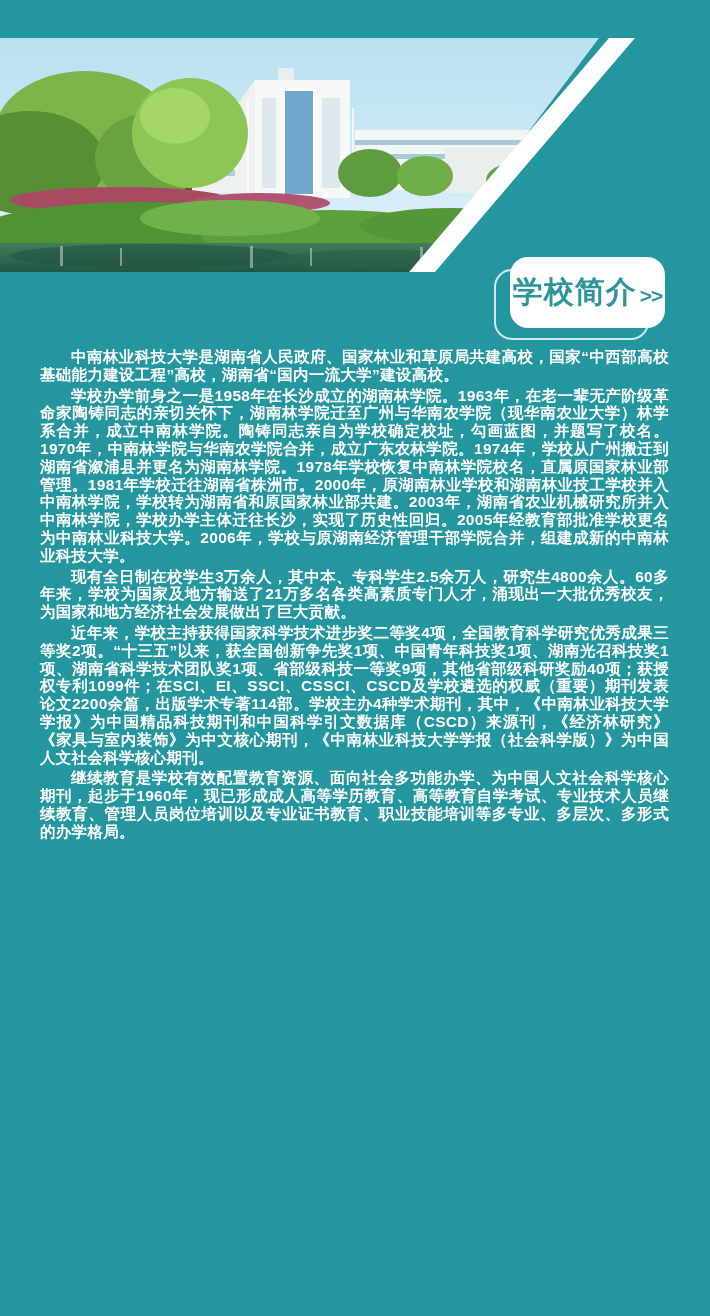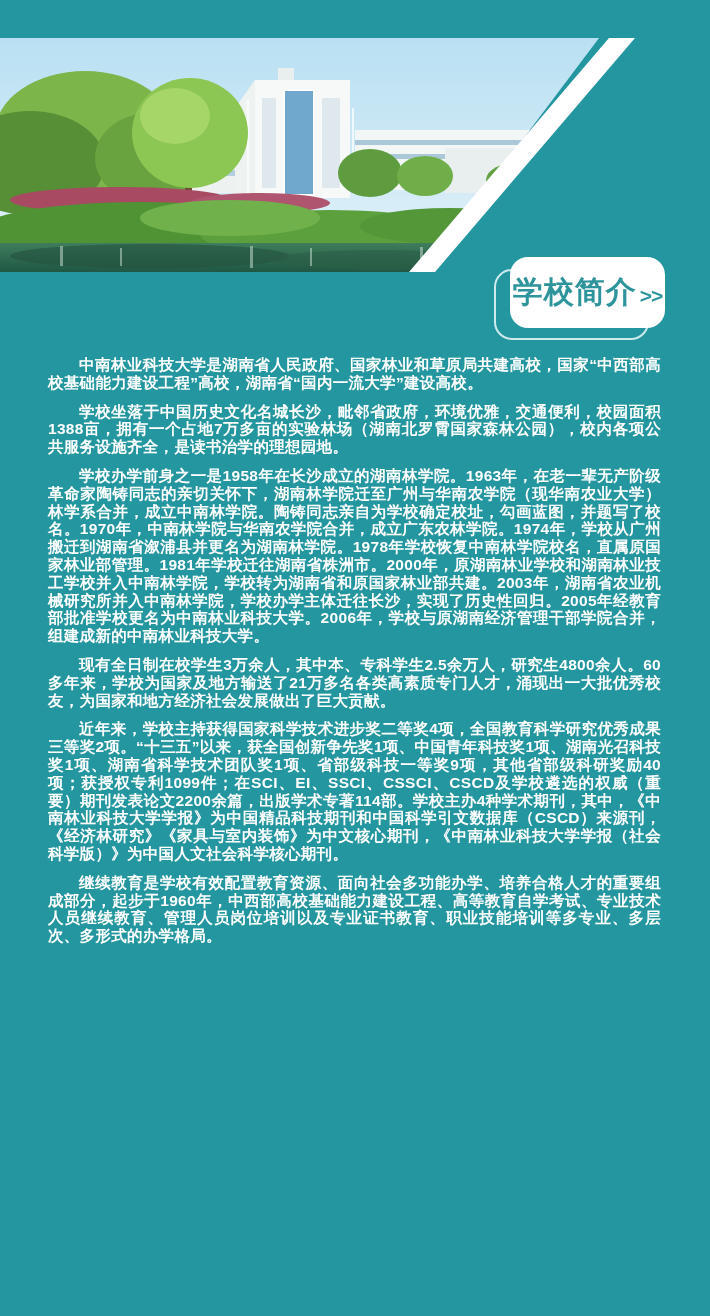--- a/index.html
+++ b/index.html
@@ -41,21 +41,21 @@
   .badge .arrows{font-size:21px;font-weight:bold;letter-spacing:-1px;margin-left:3px;margin-top:6px;}
   
   .content{
     position:absolute;top:345px;left:0;
     width:710px;
     padding:0 38px 0 37px;
     box-sizing:border-box;
     color:#ffffff;
   }
   .content p{
-    margin:11px;
+    margin:3px;
     font-size:15.5px;
     line-height:17.8px;
     letter-spacing:0.3px;
     font-weight:600;
     text-align:justify;
     text-indent:2em;
   }
 </style>
 </head>
 <body>
@@ -156,20 +156,19 @@
     <div class="badge-outline"></div>
     <div class="badge">
       <span class="label">学校简介</span>
       <span class="arrows">&gt;&gt;</span>
     </div>
 
   </div>
 
   <div class="content">
       <p>中南林业科技大学是湖南省人民政府、国家林业和草原局共建高校，国家“中西部高校基础能力建设工程”高校，湖南省“国内一流大学”建设高校。</p>
-      <p>学校坐落于中国历史文化名城长沙，毗邻省政府，环境优雅，交通便利，校园面积1388亩，拥有一个占地7万多亩的实验林场（湖南北罗霄国家森林公园），校内各项公共服务设施齐全，是读书治学的理想园地。</p>
       <p>学校办学前身之一是1958年在长沙成立的湖南林学院。1963年，在老一辈无产阶级革命家陶铸同志的亲切关怀下，湖南林学院迁至广州与华南农学院（现华南农业大学）林学系合并，成立中南林学院。陶铸同志亲自为学校确定校址，勾画蓝图，并题写了校名。1970年，中南林学院与华南农学院合并，成立广东农林学院。1974年，学校从广州搬迁到湖南省溆浦县并更名为湖南林学院。1978年学校恢复中南林学院校名，直属原国家林业部管理。1981年学校迁往湖南省株洲市。2000年，原湖南林业学校和湖南林业技工学校并入中南林学院，学校转为湖南省和原国家林业部共建。2003年，湖南省农业机械研究所并入中南林学院，学校办学主体迁往长沙，实现了历史性回归。2005年经教育部批准学校更名为中南林业科技大学。2006年，学校与原湖南经济管理干部学院合并，组建成新的中南林业科技大学。</p>
       <p>现有全日制在校学生3万余人，其中本、专科学生2.5余万人，研究生4800余人。60多年来，学校为国家及地方输送了21万多名各类高素质专门人才，涌现出一大批优秀校友，为国家和地方经济社会发展做出了巨大贡献。</p>
       <p>近年来，学校主持获得国家科学技术进步奖二等奖4项，全国教育科学研究优秀成果三等奖2项。“十三五”以来，获全国创新争先奖1项、中国青年科技奖1项、湖南光召科技奖1项、湖南省科学技术团队奖1项、省部级科技一等奖9项，其他省部级科研奖励40项；获授权专利1099件；在SCI、EI、SSCI、CSSCI、CSCD及学校遴选的权威（重要）期刊发表论文2200余篇，出版学术专著114部。学校主办4种学术期刊，其中，《中南林业科技大学学报》为中国精品科技期刊和中国科学引文数据库（CSCD）来源刊，《经济林研究》《家具与室内装饰》为中文核心期刊，《中南林业科技大学学报（社会科学版）》为中国人文社会科学核心期刊。</p>
-      <p>继续教育是学校有效配置教育资源、面向社会多功能办学、培养合格人才的重要组成部分，起步于1960年，中西部高校基础能力建设工程、高等教育自学考试、专业技术人员继续教育、管理人员岗位培训以及专业证书教育、职业技能培训等多专业、多层次、多形式的办学格局。</p>
+      <p>继续教育是学校有效配置教育资源、面向社会多功能办学、为中国人文社会科学核心期刊，起步于1960年，现已形成成人高等学历教育、高等教育自学考试、专业技术人员继续教育、管理人员岗位培训以及专业证书教育、职业技能培训等多专业、多层次、多形式的办学格局。</p>
     </div>
 
 </div>
 
 </body></html>

